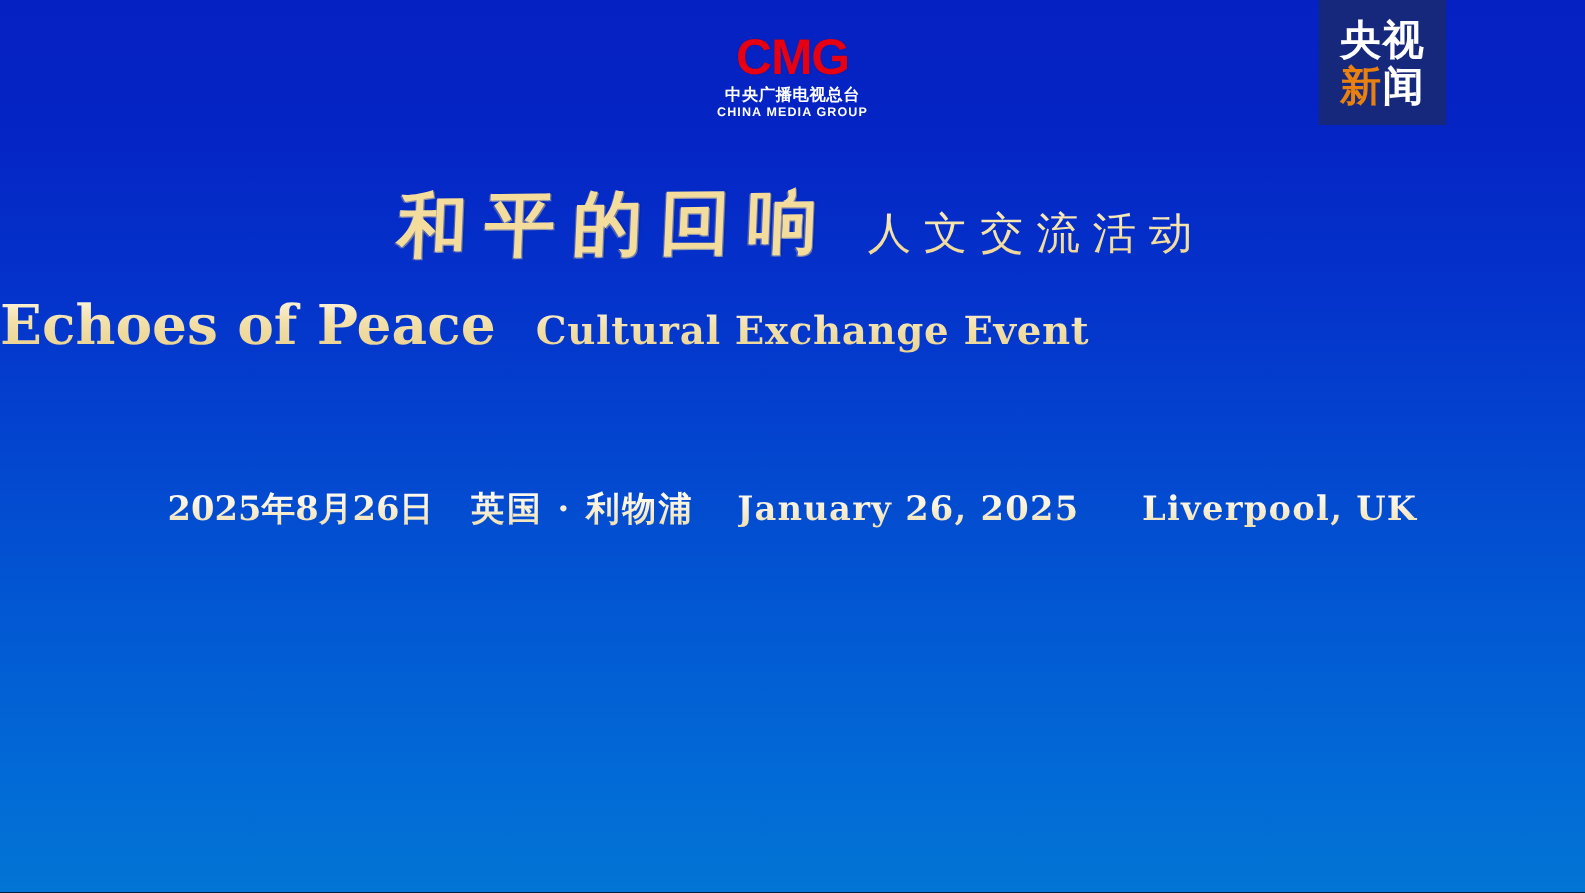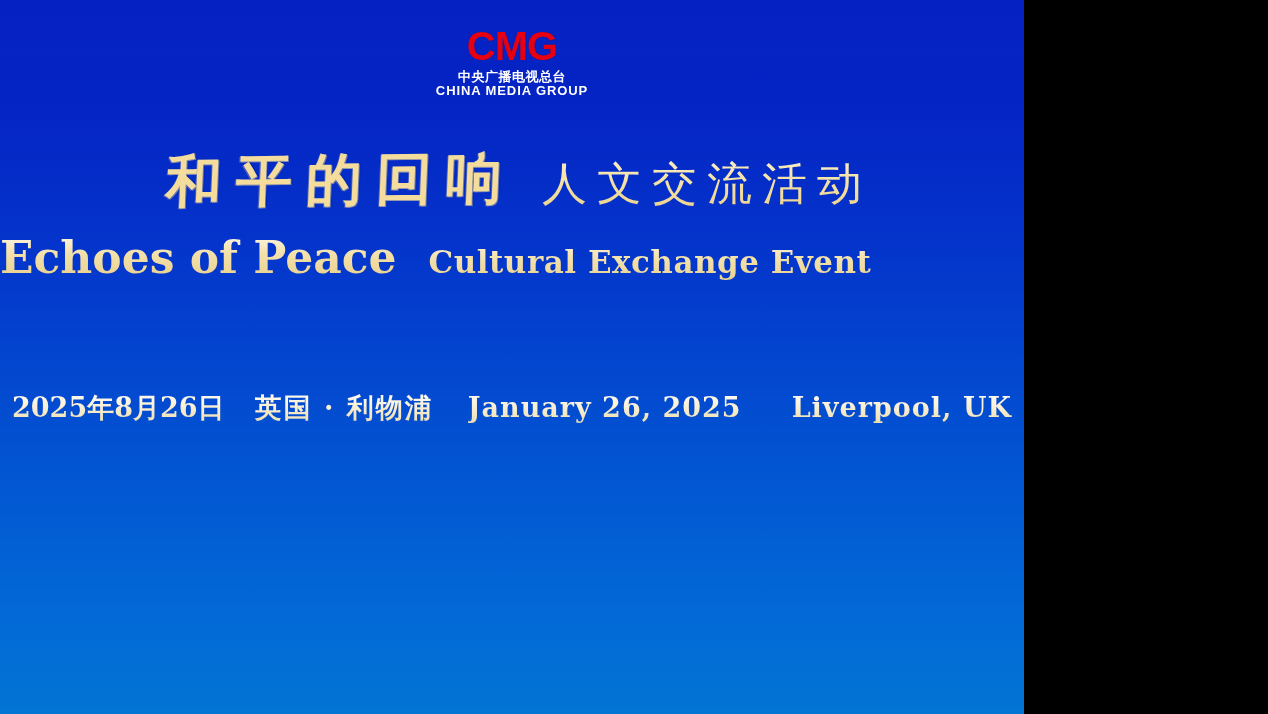--- a/index.html
+++ b/index.html
@@ -3,21 +3,21 @@
 <meta charset="utf-8">
 <title>Echoes of Peace</title>
 <style>
   html, body {
     margin: 0;
     padding: 0;
     background: #000;
   }
   #stage {
     position: relative;
-    width: 1024px;
+    width: 1268px;
     height: 714px;
     overflow: hidden;
     font-family: "Liberation Sans", sans-serif;
     background: linear-gradient(to bottom,
        #0621c2 0%,
        #0524c4 14%,
        #0434cb 34%,
        #0347cf 52%,
        #0259d3 70%,
        #0269d6 86%,
@@ -50,21 +50,21 @@
     font-weight: 700;
     font-size: 13px;
     line-height: 15px;
     letter-spacing: 0.5px;
     color: #ffffff;
   }
   #cmg-en {
     margin-top: 2px;
     font-family: "Liberation Sans", sans-serif;
     font-weight: 700;
-    font-size: 13px;
+    font-size: 10px;
     line-height: 10px;
     letter-spacing: 0.9px;
     color: #ffffff;
   }
 
   
   #cctv-badge {
     position: absolute;
     left: 1055px;
     top: 0;
@@ -112,21 +112,21 @@
     padding-left: 14px;
     color: #f4dd9c;
     transform: skewX(-3deg) rotate(-0.6deg);
     text-shadow: 1px 1px 0 rgba(244,221,156,0.45),
                  -1px 1px 0 rgba(244,221,156,0.3),
                  2px 0 1px rgba(0,0,0,0.10);
   }
   #title-cn-sub {
     font-family: "DejaVu Serif", serif;
     font-weight: 400;
-    font-size: 45px;
+    font-size: 35px;
     line-height: 76px;
     letter-spacing: 10px;
     padding-left: 10px;
     margin-left: 16px;
     background: linear-gradient(to bottom, #fdf4d6 0%, #f6e3a8 45%, #e9cc82 100%);
     -webkit-background-clip: text;
     background-clip: text;
     color: transparent;
     -webkit-text-fill-color: transparent;
   }

